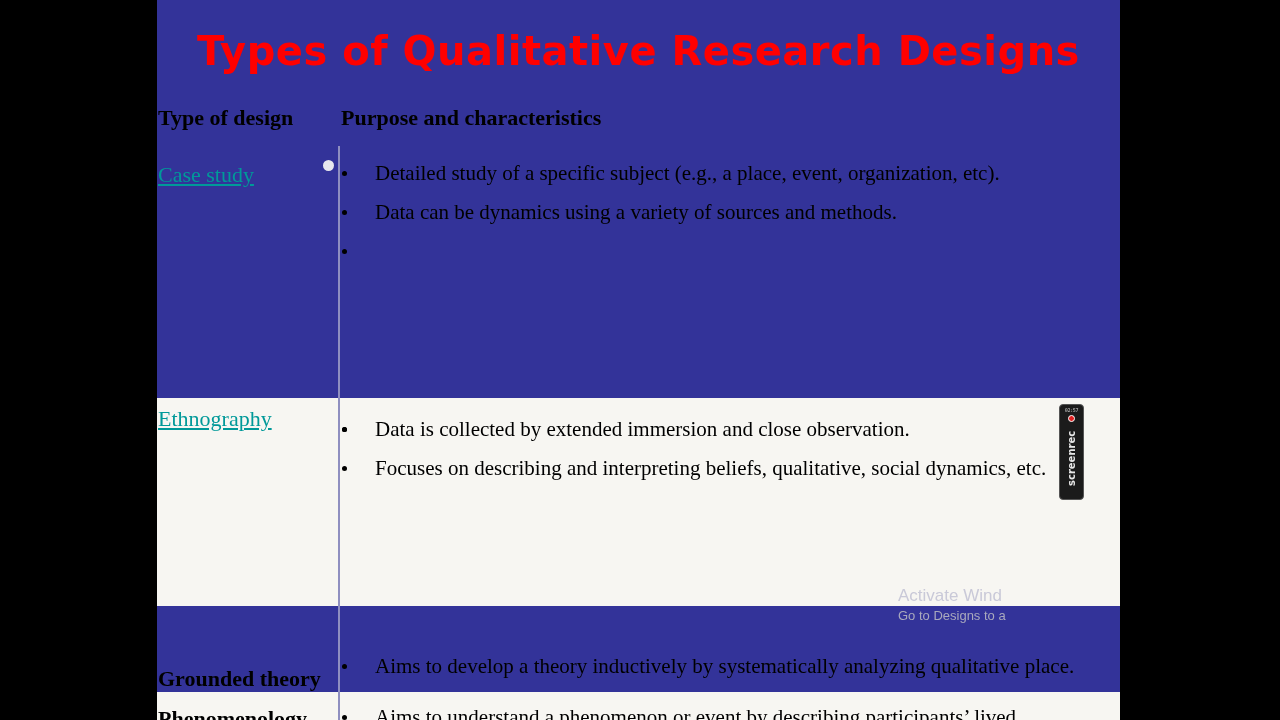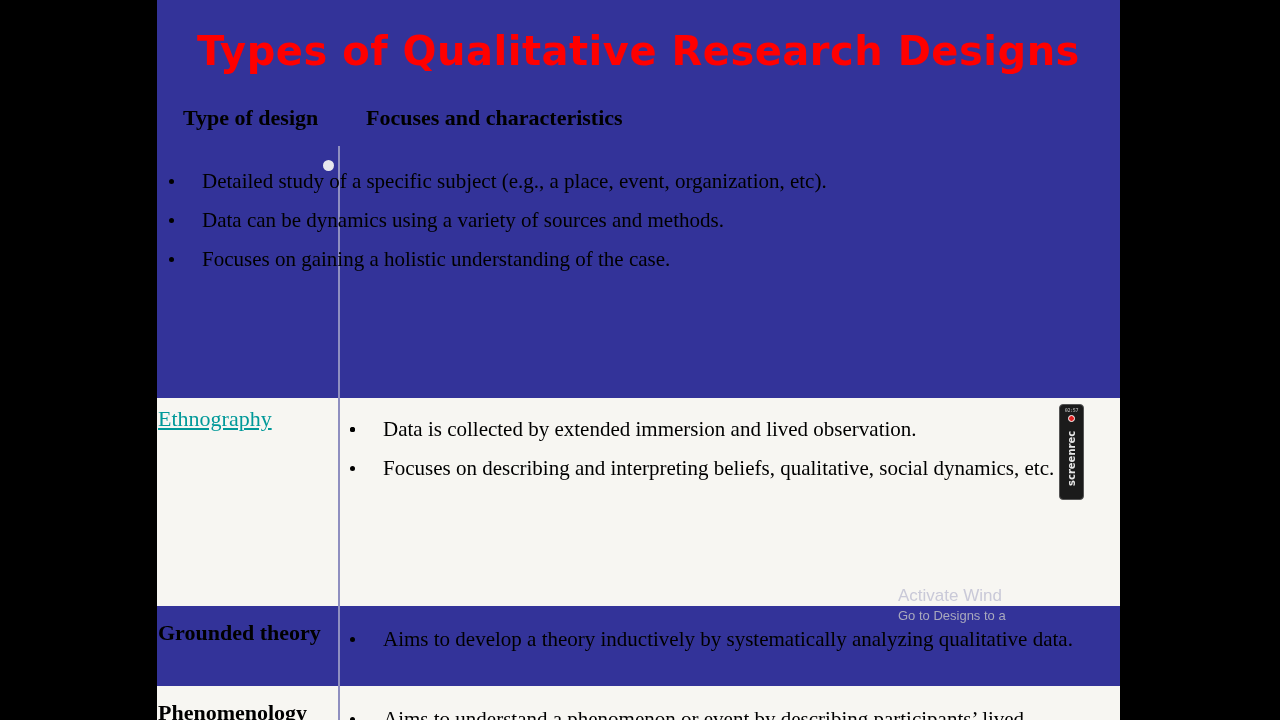--- a/index.html
+++ b/index.html
@@ -75,41 +75,40 @@
   }
 
   .hdr-text {
     font-family: "Liberation Serif", serif;
     font-weight: bold;
     font-size: 22px;
     color: #000000;
   }
   .row.header {
     height: 41px;
-    margin-left: 25px;
   }
   .row.header .col-left .hdr-text { padding-left: 0px; }
   .row.header .col-right .hdr-text { padding-left: 1px; }
 
   .design-name {
     font-size: 22px;
     font-weight: normal;
     color: #009999;
     text-decoration: underline;
     font-family: "Liberation Serif", serif;
     display: inline-block;
     padding-top: 8px;
   }
   .design-name.bold-black {
     color: #000000;
     font-weight: bold;
     text-decoration: none;
   }
   .bullets {
-    margin: 8px;
+    margin: 0;
     padding: 0;
     list-style: none;
   }
   .bullets li {
     position: relative;
     padding-left: 35px;
     font-size: 21px;
     line-height: 1.28;
     color: #000000;
     font-family: "Liberation Serif", serif;
@@ -125,21 +124,21 @@
     border-radius: 50%;
   }
   .row.body1 { background: #333399; min-height: 244px; }
   .row.body2 { background: #F7F6F2; min-height: 208px; }
   .row.body3 { background: #333399; min-height: 74px; }
   .row.body4 { background: #F7F6F2; min-height: 80px; }
 
   .row.body1 .bullets li, .row.body3 .bullets li { color: #000000; }
   .row.body1 { padding-top: 8px; padding-bottom: 0px; }
   .row.body2 { padding-top: 0; }
-  .row.body3 { padding-top: 6px; }
+  .row.body3 { padding-top: 12px; align-items: flex-end; }
   .row.body4 { padding-top: 6px; }
 
   .row.body1 .col-right, .row.body2 .col-right,
   .row.body3 .col-right, .row.body4 .col-right { padding-top: 6px; }
 
   
   .bullets li { max-width: 760px; }
 
   
   #screenrec {
@@ -227,57 +226,60 @@
     <div id="slide-title">Types of Qualitative Research Designs</div>
 
     <div id="table">
 
       <div class="row header">
 
         <div class="col-left">
           <span class="hdr-text">Type of design</span>
         </div>
         <div class="col-right">
-          <span class="hdr-text">Focuses and characteristics</span>
+          <span class="hdr-text">Purpose and characteristics</span>
         </div>
       </div>
 
       <div class="row body1">
         <div class="vline"></div>
+        <div class="col-left">
+          <span class="design-name">Case study</span>
+        </div>
         <div class="col-right">
           <ul class="bullets">
             <li><span class="dot"></span><span>Detailed study of a specific subject (e.g., a place, event, organization, etc).</span></li>
             <li><span class="dot"></span><span>Data can be dynamics using a variety of sources and methods.</span></li>
-            <li><span class="dot"></span><span>Focuses on gaining a holistic understanding of the case.</span></li>
+            <li><span class="dot"></span></li>
           </ul>
         </div>
       </div>
 
       <div class="row body2">
         <div class="vline"></div>
         <div class="col-left">
           <span class="design-name">Ethnography</span>
         </div>
         <div class="col-right">
           <ul class="bullets">
             <li><span class="dot"></span></li>
-            <li><span class="dot"></span><span>Data is collected by extended immersion and lived observation.</span></li>
+            <li><span class="dot"></span><span>Data is collected by extended immersion and close observation.</span></li>
             <li><span class="dot"></span><span>Focuses on describing and interpreting beliefs, qualitative, social dynamics, etc.</span></li>
           </ul>
         </div>
       </div>
 
       <div class="row body3">
         <div class="vline"></div>
         <div class="col-left">
           <span class="design-name bold-black">Grounded theory</span>
         </div>
         <div class="col-right">
           <ul class="bullets">
-            <li><span class="dot"></span><span>Aims to develop a theory inductively by systematically analyzing qualitative data.</span></li>
+            <li><span class="dot"></span><span>Aims to develop a theory inductively by systematically analyzing qualitative place.</span></li>
           </ul>
         </div>
       </div>
 
       <div class="row body4">
         <div class="vline"></div>
         <div class="col-left">
           <span class="design-name bold-black">Phenomenology</span>
         </div>
         <div class="col-right">

